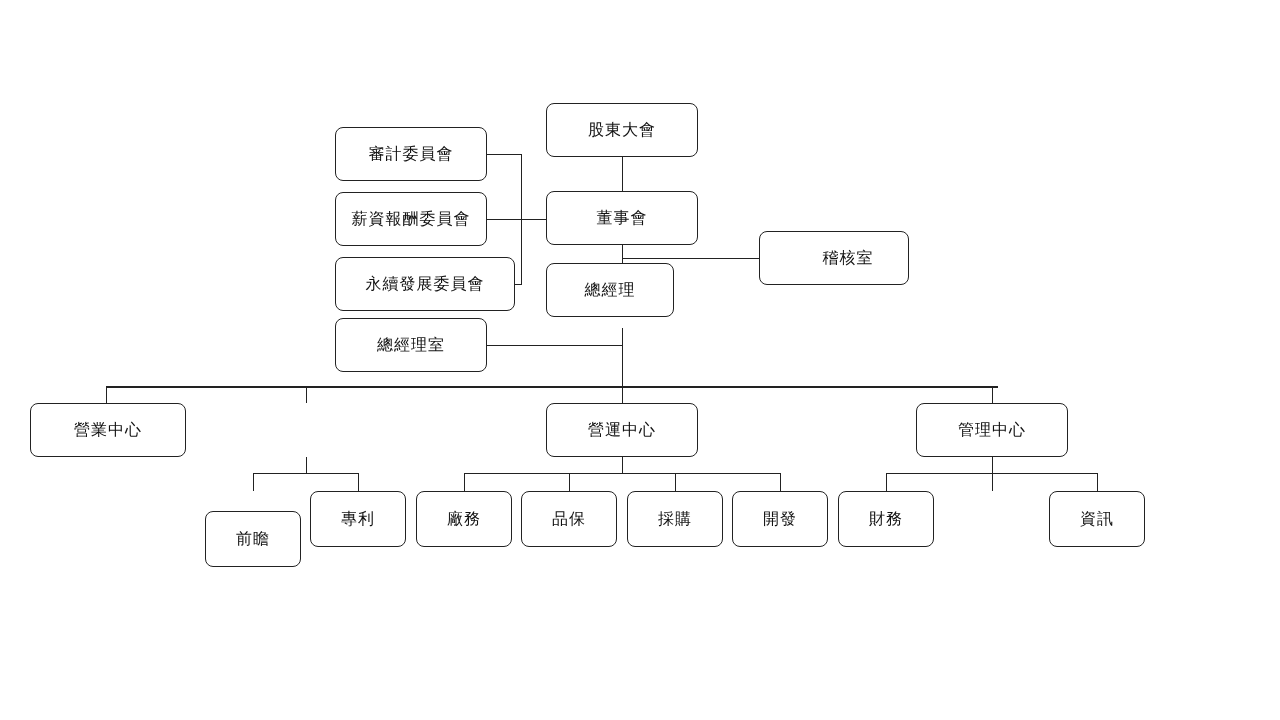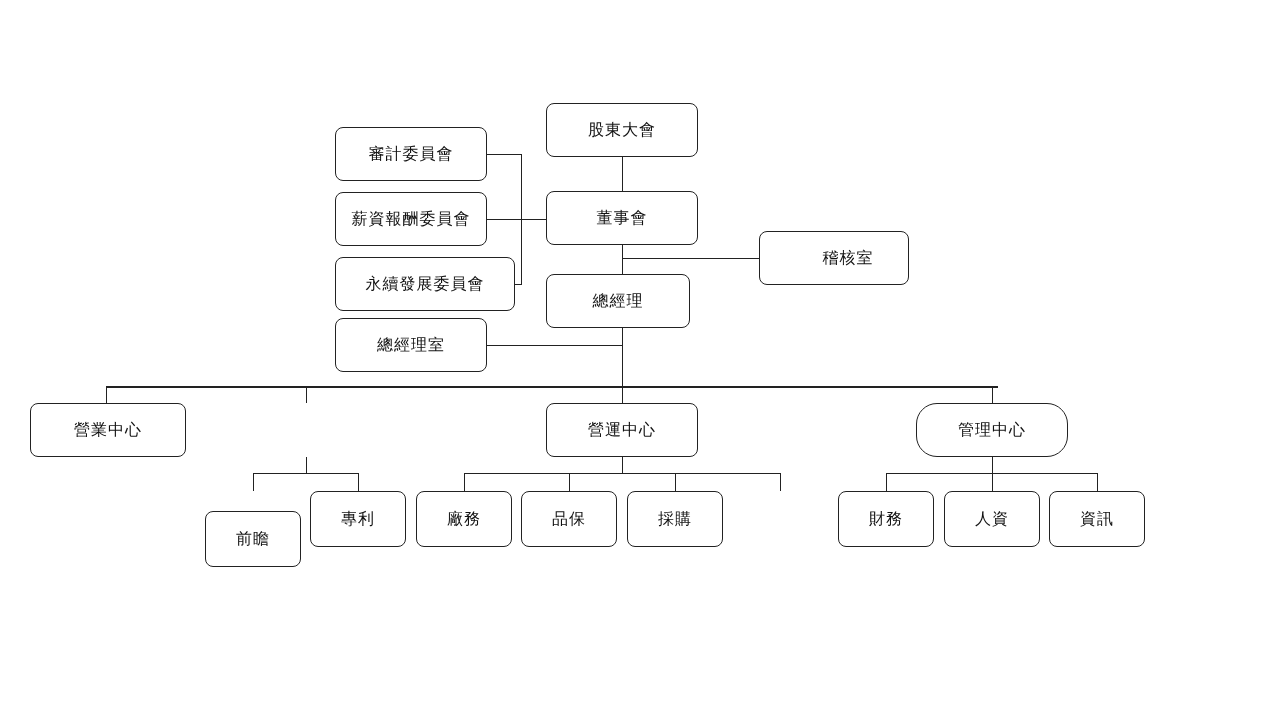--- a/index.html
+++ b/index.html
@@ -91,21 +91,21 @@
   <div class="line v" style="left:886px; top:473px; height:18px;"></div>
   <div class="line v" style="left:992px; top:473px; height:18px;"></div>
   <div class="line v" style="left:1097px; top:473px; height:18px;"></div>
 
   <div class="node" style="left:546px; top:103px; width:152px; height:54px;">
     <span>股東大會</span>
   </div>
   <div class="node" style="left:546px; top:191px; width:152px; height:54px;">
     <span>董事會</span>
   </div>
-  <div class="node" style="left:546px; top:274px; width:144px; height:54px;">
+  <div class="node" style="left:546px; top:263px; width:128px; height:54px;">
     <span>總經理</span>
   </div>
 
   <div class="node" style="left:335px; top:127px; width:152px; height:54px;">
     <span>審計委員會</span>
   </div>
   <div class="node" style="left:335px; top:192px; width:152px; height:54px;">
     <span>薪資報酬委員會</span>
   </div>
   <div class="node" style="left:335px; top:257px; width:180px; height:54px;">
@@ -118,42 +118,42 @@
   <div class="node" style="left:759px; top:231px; width:150px; height:54px;padding-left:28px;">
     <span>稽核室</span>
   </div>
 
   <div class="node" style="left:30px; top:403px; width:156px; height:54px;">
     <span>營業中心</span>
   </div>
   <div class="node" style="left:546px; top:403px; width:152px; height:54px;">
     <span>營運中心</span>
   </div>
-  <div class="node" style="left:916px; top:403px; width:152px; height:54px;border-radius:21px;">
+  <div class="node" style="left:916px; top:403px; width:152px; height:54px;">
     <span>管理中心</span>
   </div>
 
   <div class="node" style="left:205px; top:491px; width:96px; height:56px;margin-top:20px;">
     <span>前瞻</span>
   </div>
   <div class="node" style="left:310px; top:491px; width:96px; height:56px;">
     <span>專利</span>
   </div>
   <div class="node" style="left:416px; top:491px; width:96px; height:56px;">
     <span>廠務</span>
   </div>
   <div class="node" style="left:521px; top:491px; width:96px; height:56px;align-items:center;">
     <span>品保</span>
   </div>
   <div class="node" style="left:627px; top:491px; width:96px; height:56px;">
     <span>採購</span>
   </div>
+  <div class="node" style="left:732px; top:491px; width:96px; height:56px;">
+    <span>開發</span>
+  </div>
   <div class="node" style="left:838px; top:491px; width:96px; height:56px;">
     <span>財務</span>
-  </div>
-  <div class="node" style="left:944px; top:491px; width:96px; height:56px;">
-    <span>人資</span>
   </div>
   <div class="node" style="left:1049px; top:491px; width:96px; height:56px;">
     <span>資訊</span>
   </div>
 
 </div>
 
 </body></html>

